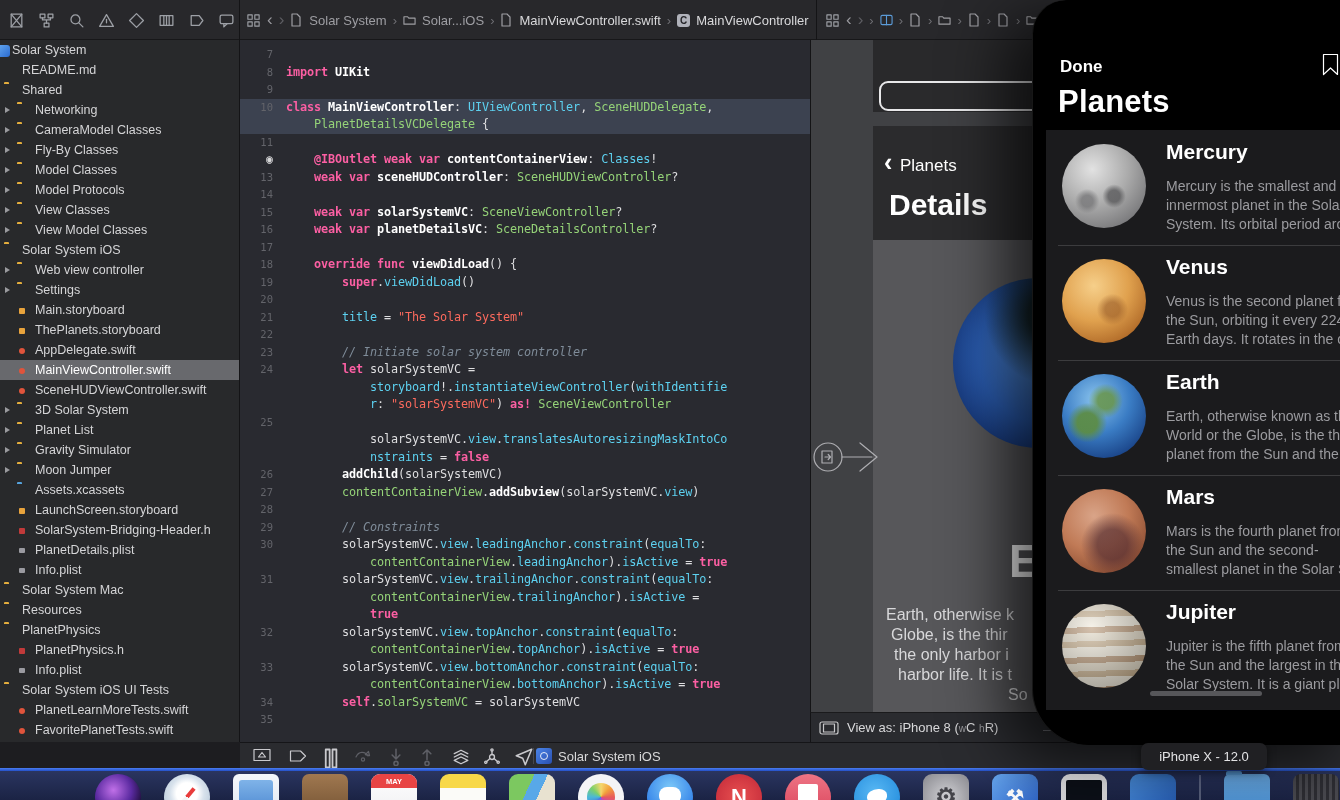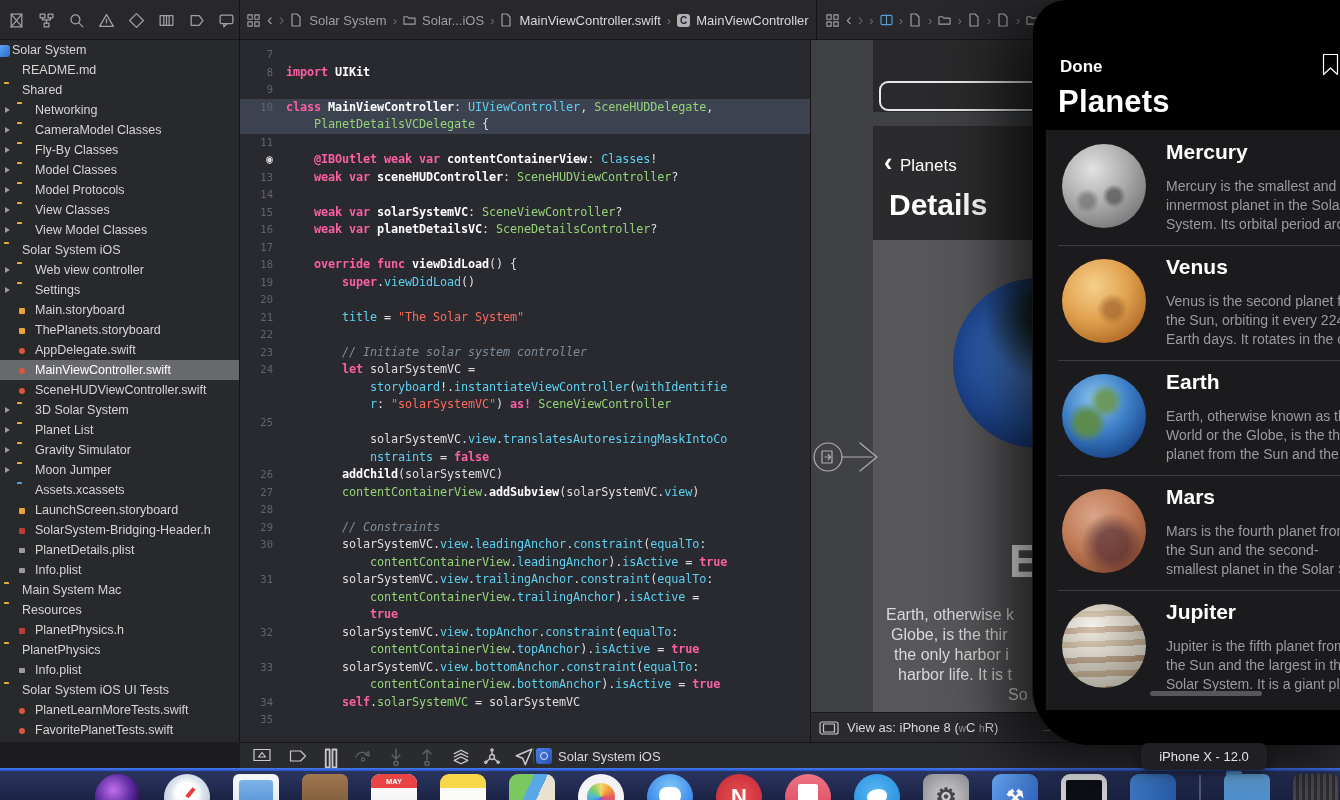--- a/index.html
+++ b/index.html
@@ -327,24 +327,24 @@
       <div class="trow"><span class="tico i-doc sw" style="left: 17px;"></span><span class="tlabel" style="left: 35px;">SceneHUDViewController.swift</span></div>
       <div class="trow"><span class="disc" style="left: 5px;"></span><span class="tico i-folder" style="left: 17px;"></span><span class="tlabel" style="left: 35px;">3D Solar System</span></div>
       <div class="trow"><span class="disc" style="left: 5px;"></span><span class="tico i-folder" style="left: 17px;"></span><span class="tlabel" style="left: 35px;">Planet List</span></div>
       <div class="trow"><span class="disc" style="left: 5px;"></span><span class="tico i-folder" style="left: 17px;"></span><span class="tlabel" style="left: 35px;">Gravity Simulator</span></div>
       <div class="trow"><span class="disc" style="left: 5px;"></span><span class="tico i-folder" style="left: 17px;"></span><span class="tlabel" style="left: 35px;">Moon Jumper</span></div>
       <div class="trow"><span class="tico i-folder blue" style="left: 17px;"></span><span class="tlabel" style="left: 35px;">Assets.xcassets</span></div>
       <div class="trow"><span class="tico i-doc sb" style="left: 17px;"></span><span class="tlabel" style="left: 35px;">LaunchScreen.storyboard</span></div>
       <div class="trow"><span class="tico i-doc hh" style="left: 17px;"></span><span class="tlabel" style="left: 35px;">SolarSystem-Bridging-Header.h</span></div>
       <div class="trow"><span class="tico i-doc pl" style="left: 17px;"></span><span class="tlabel" style="left: 35px;">PlanetDetails.plist</span></div>
       <div class="trow"><span class="tico i-doc pl" style="left: 17px;"></span><span class="tlabel" style="left: 35px;">Info.plist</span></div>
-      <div class="trow"><span class="tico i-folder" style="left: 4px;"></span><span class="tlabel" style="left: 22px;">Main System Mac</span></div>
+      <div class="trow"><span class="tico i-folder" style="left: 4px;"></span><span class="tlabel" style="left: 22px;">Solar System Mac</span></div>
       <div class="trow"><span class="tico i-folder" style="left: 4px;"></span><span class="tlabel" style="left: 22px;">Resources</span></div>
+      <div class="trow"><span class="tico i-folder" style="left: 4px;"></span><span class="tlabel" style="left: 22px;">PlanetPhysics</span></div>
       <div class="trow"><span class="tico i-doc hh" style="left: 17px;"></span><span class="tlabel" style="left: 35px;">PlanetPhysics.h</span></div>
-      <div class="trow"><span class="tico i-folder" style="left: 4px;"></span><span class="tlabel" style="left: 22px;">PlanetPhysics</span></div>
       <div class="trow"><span class="tico i-doc pl" style="left: 17px;"></span><span class="tlabel" style="left: 35px;">Info.plist</span></div>
       <div class="trow"><span class="tico i-folder" style="left: 4px;"></span><span class="tlabel" style="left: 22px;">Solar System iOS UI Tests</span></div>
       <div class="trow"><span class="tico i-doc sw" style="left: 17px;"></span><span class="tlabel" style="left: 35px;">PlanetLearnMoreTests.swift</span></div>
       <div class="trow"><span class="tico i-doc sw" style="left: 17px;"></span><span class="tlabel" style="left: 35px;">FavoritePlanetTests.swift</span></div>
     </div>
 
   <div class="filterbar">
     <div class="ffield">
       <span class="fic l" id="fic-filter"><svg viewBox="0 0 14 14">
             <circle cx="7" cy="7" r="5.8"></circle>

